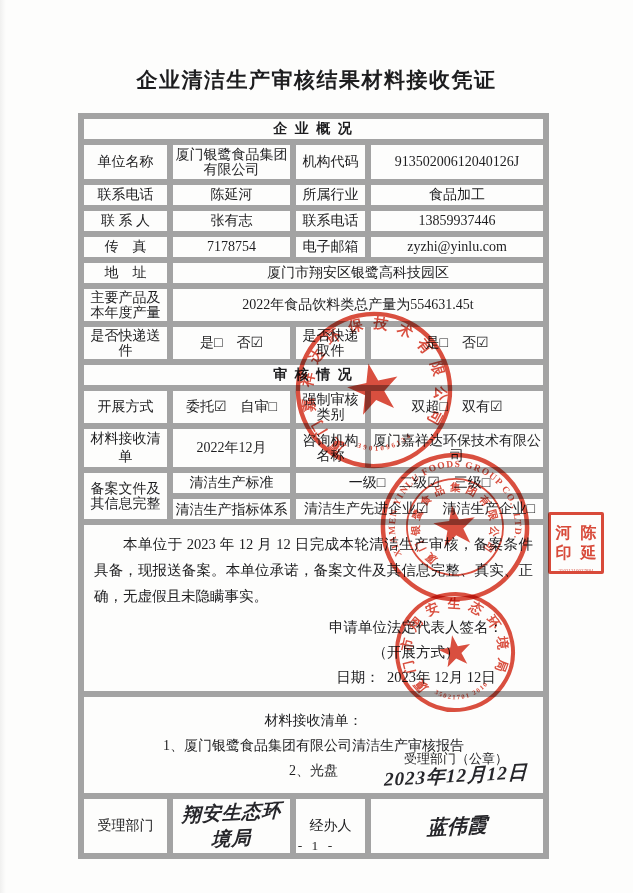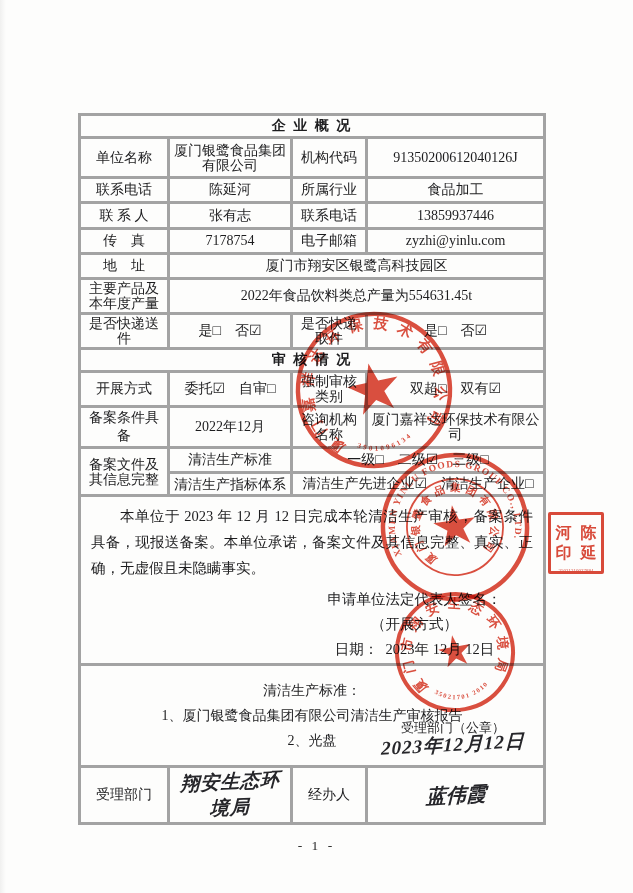--- a/index.html
+++ b/index.html
@@ -6,21 +6,21 @@
   .page{position:relative;width:633px;height:893px;margin:0 auto;background:#fdfdfc;
         overflow:hidden;font-family:"Liberation Serif","DejaVu Serif",serif;color:#1d1d1f;}
   .page::before{content:"";position:absolute;left:0;top:0;bottom:0;width:6px;
         background:linear-gradient(to right,rgba(0,0,0,.05),rgba(0,0,0,0));pointer-events:none;}
 
   .doc-title{position:absolute;top:66px;left:0;width:100%;text-align:center;
         font-size:21px;font-weight:bold;letter-spacing:1.5px;}
 
   table.form{position:absolute;left:78px;top:113px;width:465px;border-collapse:collapse;
         table-layout:fixed;}
-  table.form td{border:3px solid #a3a3a3;text-align:center;vertical-align:middle;
+  table.form td{border:6px solid #a3a3a3;text-align:center;vertical-align:middle;
         font-size:14px;padding:1px 2px;overflow:hidden;}
   table.form{border:2px solid #2e2e30;}
   td.sec-h{font-weight:bold;font-size:14px;letter-spacing:2px;}
   td.small{font-size:13px;line-height:15px;}
   td.block{text-align:left;vertical-align:top;position:relative;}
 
   .decl-body{margin:5px 8px 0 8px;text-indent:2em;font-size:14.5px;line-height:26px;
         text-align:justify;}
   .decl-sign{margin:6px 0 0 205px;font-size:14.5px;line-height:25px;}
   .decl-sign div{white-space:pre;}
@@ -47,20 +47,21 @@
         line-height:6px;letter-spacing:0;color:#d8402f;font-weight:normal;}
 
   .page-num{position:absolute;left:0;top:838px;width:100%;text-align:center;
         font-size:13.5px;letter-spacing:3px;color:#2a2a2a;}
 </style>
 </head>
 <body>
 
 <div class="page">
 
+  <div class="doc-title">企业清洁生产审核结果材料接收凭证</div>
 
   <table class="form">
     <colgroup>
         <col style="width:89px">
         <col style="width:123px">
         <col style="width:75px">
         <col style="width:178px">
       </colgroup>
 
     <tbody>
@@ -109,21 +110,21 @@
     <tr style="height:16px">
       <td colspan="4" class="sec-h">审 核 情 况</td>
     </tr>
     <tr style="height:28px">
       <td>开展方式</td>
       <td>委托☑　自审□</td>
       <td class="small">强制审核类别</td>
       <td>双超□　双有☑</td>
     </tr>
     <tr style="height:39px">
-      <td>备案条件具备</td>
+      <td>材料接收清单</td>
       <td>2022年12月</td>
       <td class="small">咨询机构名称</td>
       <td class="small">厦门嘉祥达环保技术有限公司</td>
     </tr>
     <tr style="height:25px">
       <td rowspan="2" class="small">备案文件及其信息完整</td>
       <td>清洁生产标准</td>
       <td colspan="2">一级□　二级☑　三级□</td>
     </tr>
     <tr style="height:23px">
@@ -137,21 +138,21 @@
         <div class="decl-sign">
           <div>申请单位法定代表人签名：</div>
           <div>（开展方式）</div>
           <div>日期：  2023年 12月 12日</div>
         </div>
       </td>
     </tr>
 
     <tr style="height:102px">
       <td colspan="4" class="block">
-        <div class="rcpt-line">清洁生产标准：</div>
+        <div class="rcpt-line">材料接收清单：</div>
         <div class="rcpt-line">1、厦门银鹭食品集团有限公司清洁生产审核报告</div>
         <div class="rcpt-line">2、光盘</div>
         <div class="seal-note">受理部门（公章）</div>
         <div class="hw hw-date">2023年12月12日</div>
       </td>
     </tr>
 
     <tr style="height:48px">
       <td>受理部门</td>
       <td><span class="hw hw-dept">翔安生态环境局</span></td>

